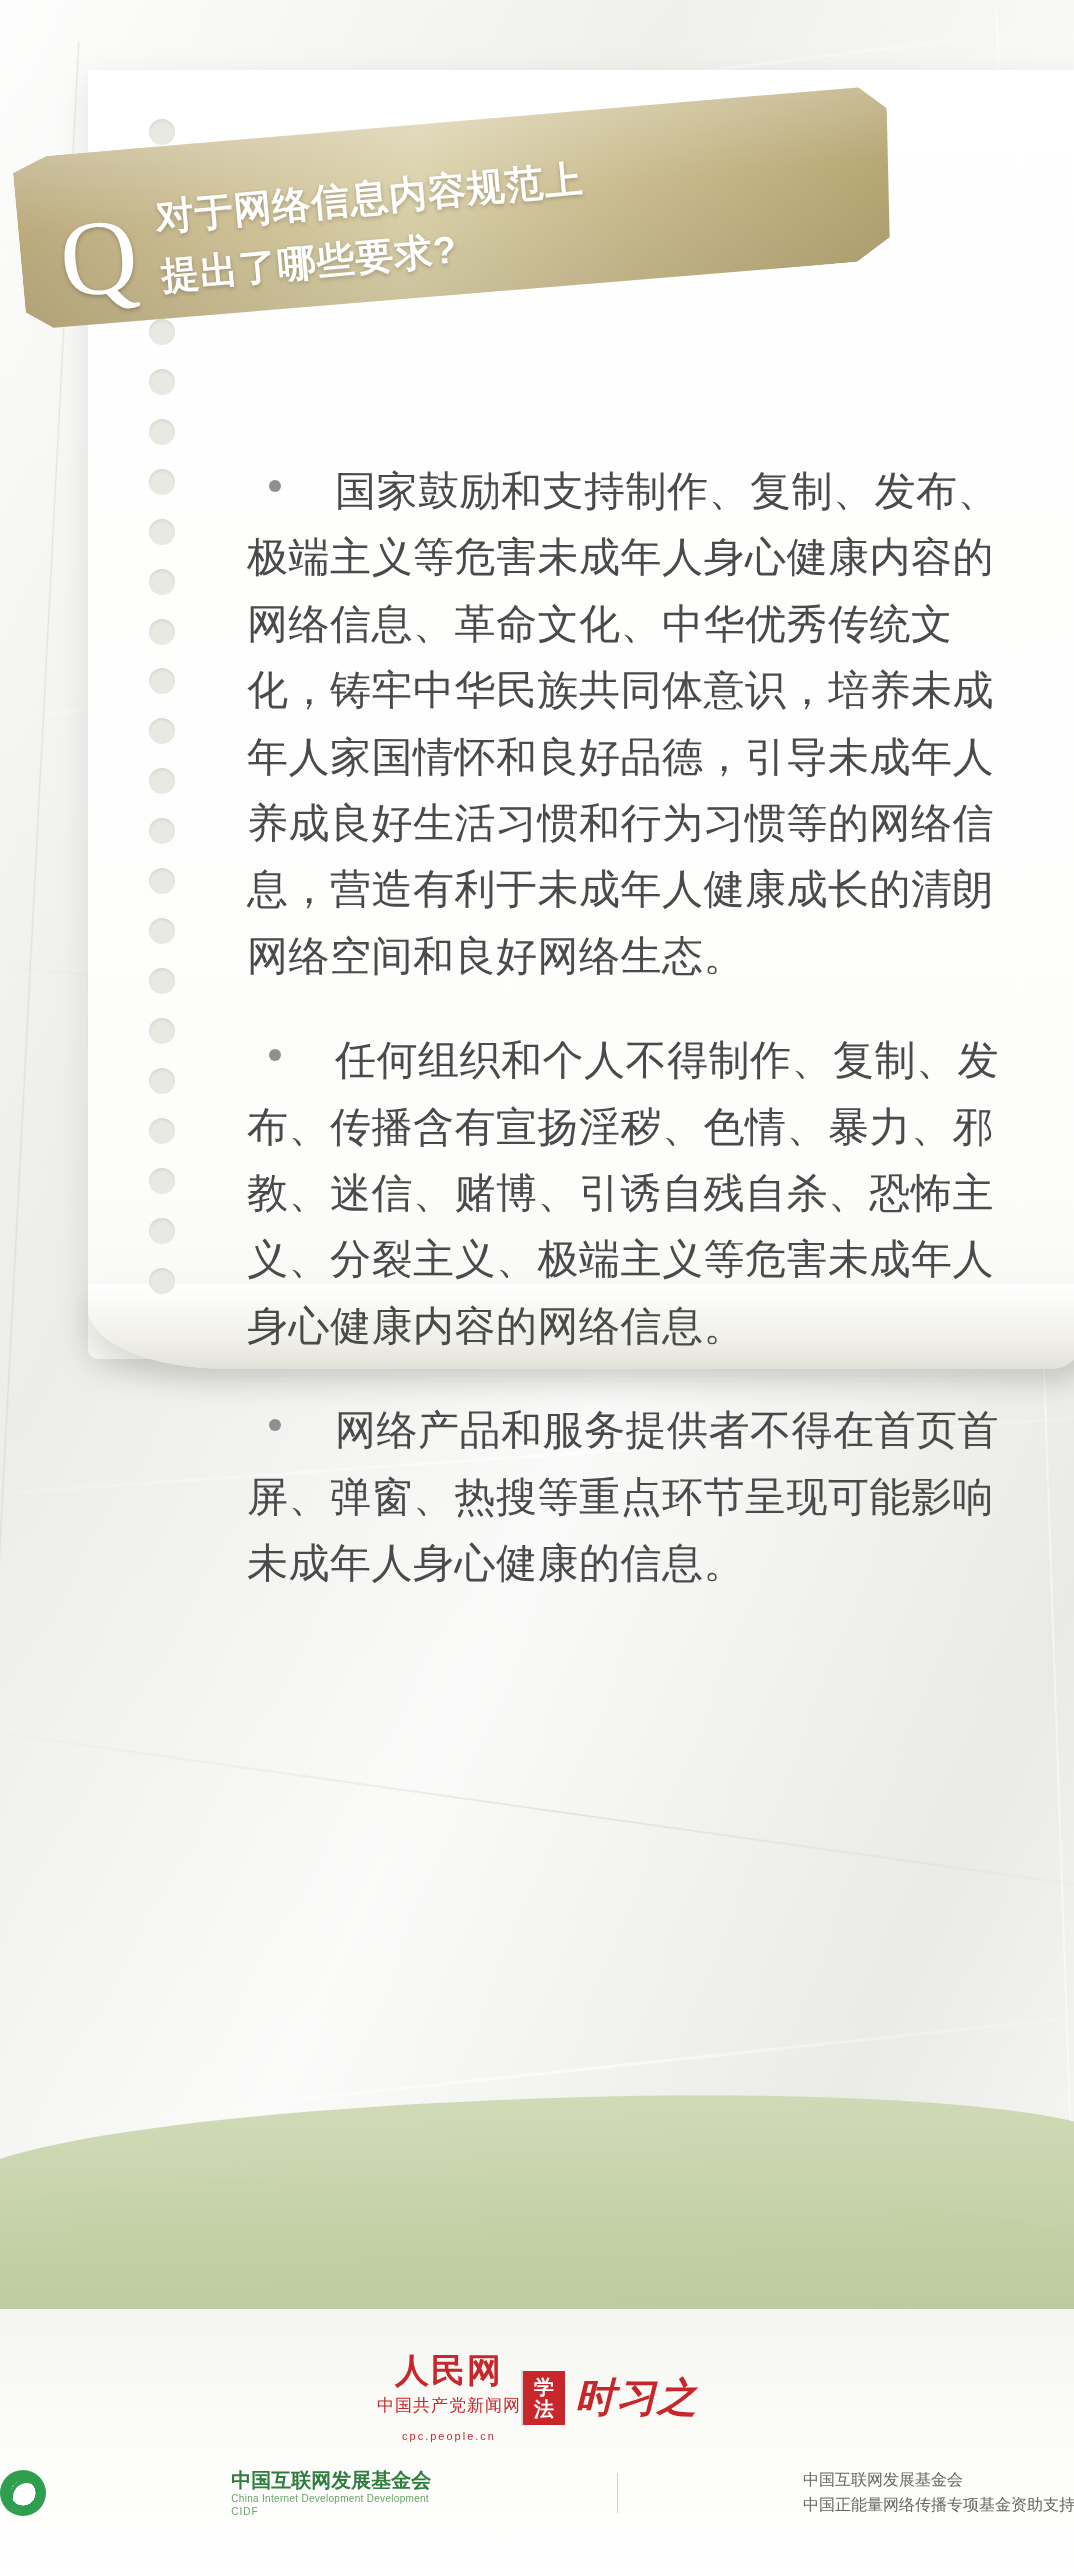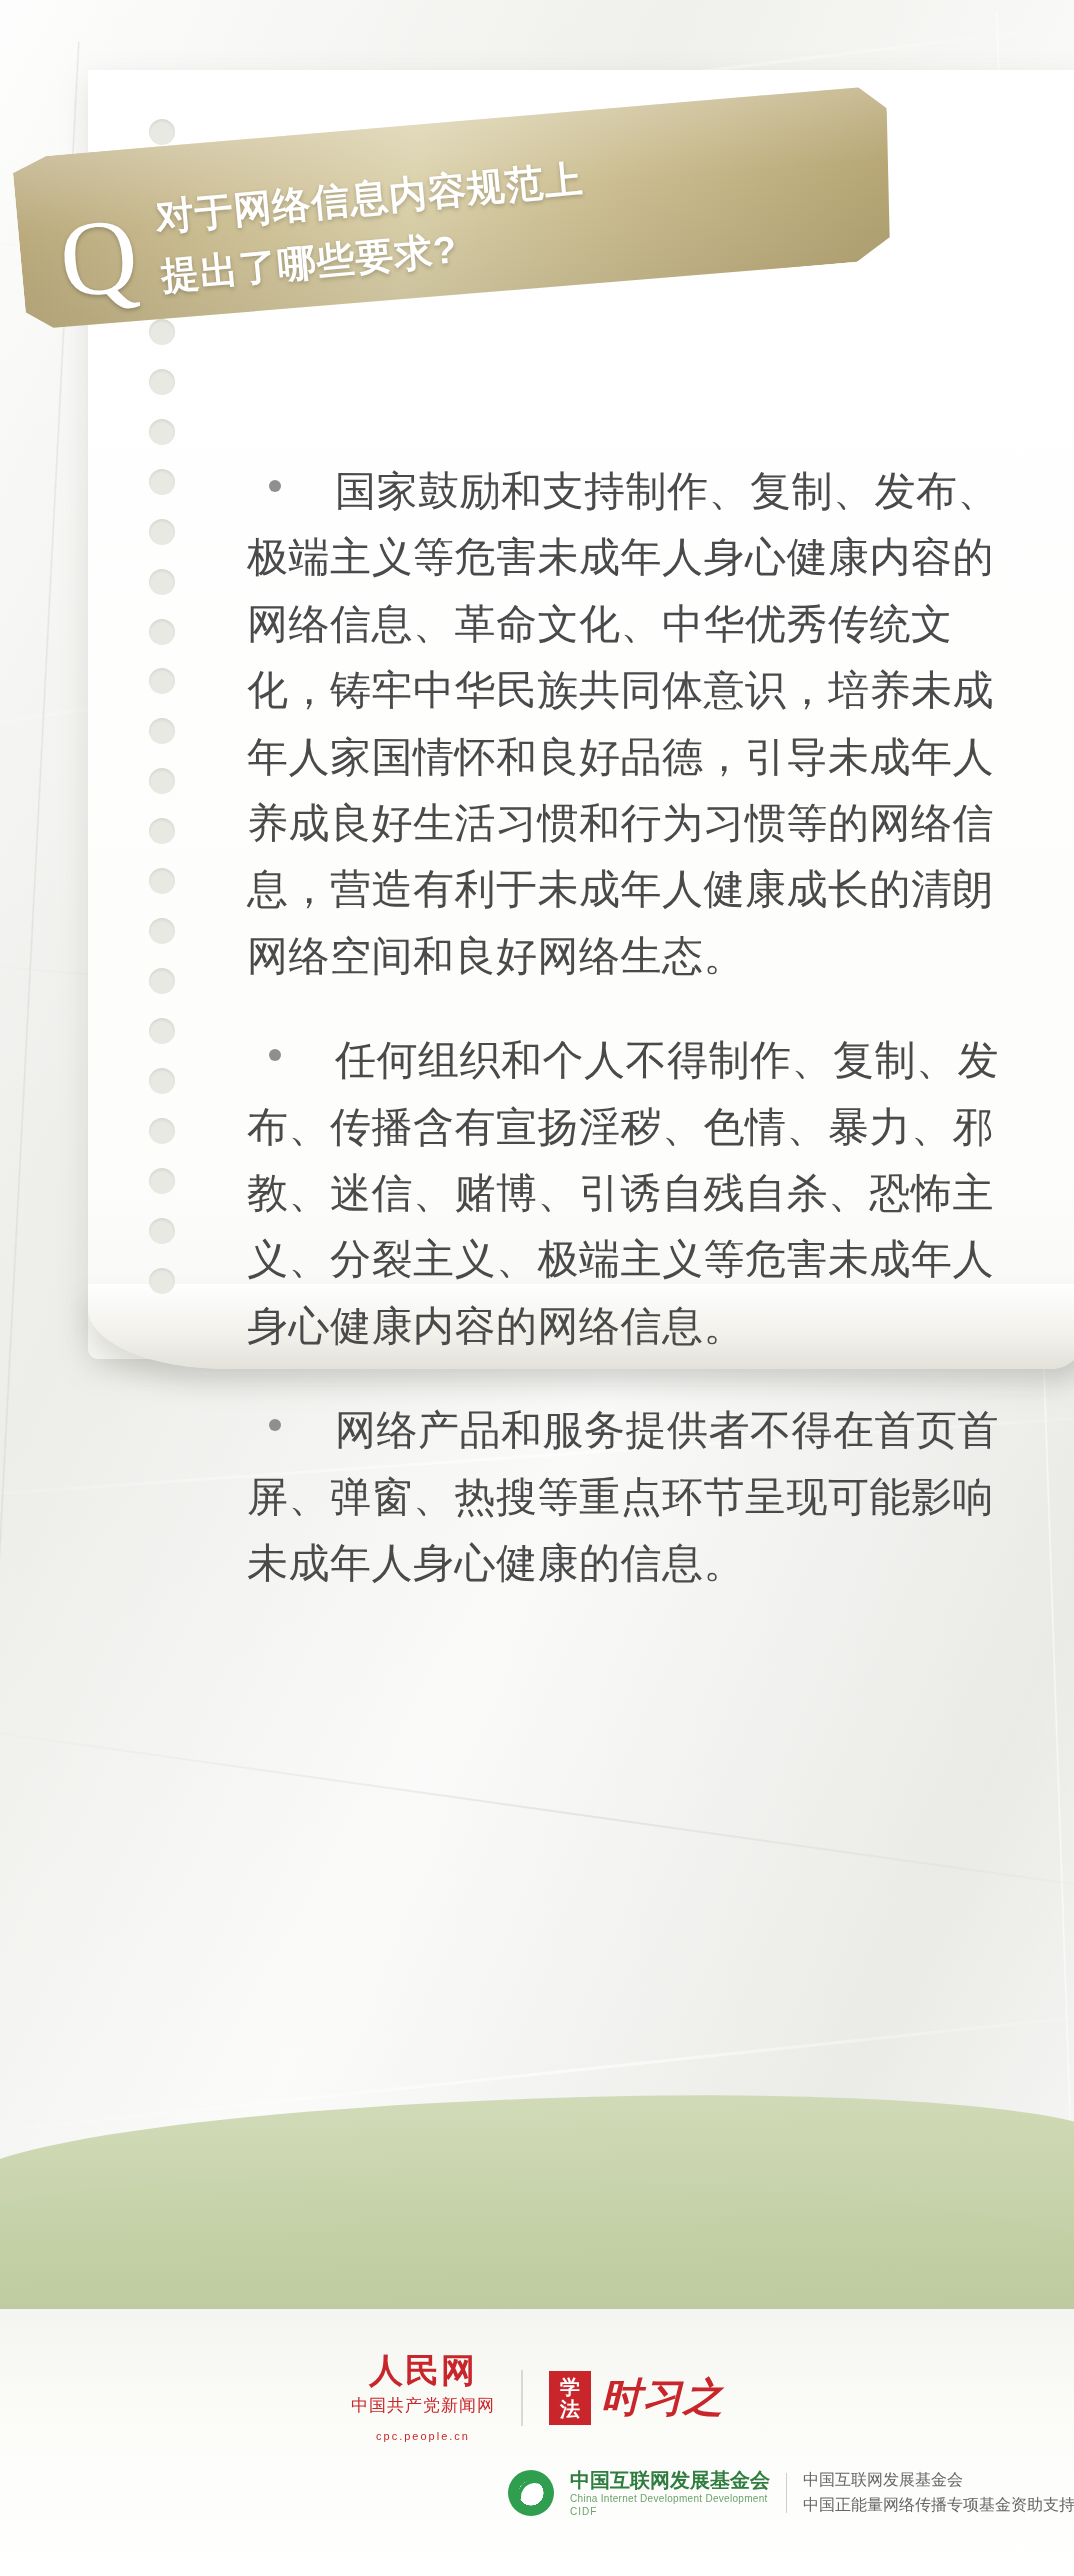--- a/index.html
+++ b/index.html
@@ -187,21 +187,20 @@
     position: absolute;
     left: 0;
     right: 0;
     bottom: 58px;
     text-align: center;
   }
   .logos-row {
     display: flex;
     align-items: center;
     justify-content: center;
-    gap: 26px;
     margin-bottom: 26px;
   }
   .rmw {
     text-align: center;
     line-height: 1;
   }
   .rmw-main {
     color: #c8262a;
     font-size: 34px;
     font-weight: bold;
@@ -245,21 +244,21 @@
     font-size: 40px;
     font-weight: bold;
     font-style: italic;
     font-family: "Liberation Serif", serif;
     letter-spacing: 1px;
   }
 
   .foundation-row {
     display: flex;
     align-items: center;
-    justify-content: flex-end;
+    justify-content: space-between;
     gap: 16px;
   }
   .cidf-logo {
     width: 46px;
     height: 46px;
     border-radius: 50%;
     background: radial-gradient(circle at 50% 50%, #ffffff 0%, #ffffff 38%, #2f9e4f 39%, #2f9e4f 100%);
     position: relative;
     overflow: hidden;
   }

